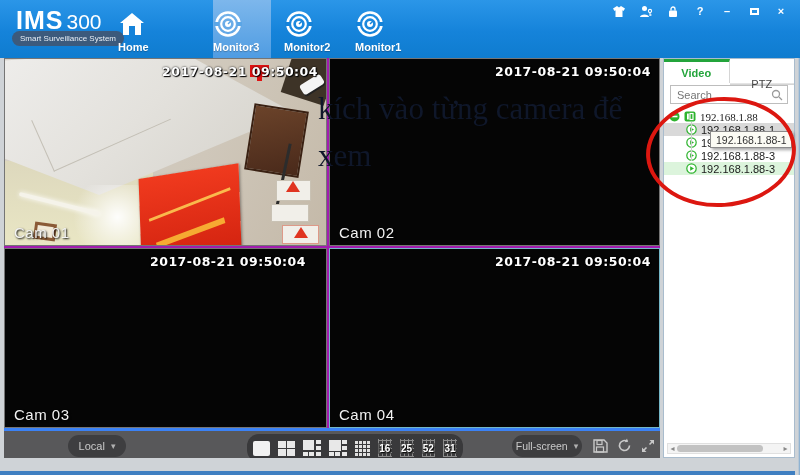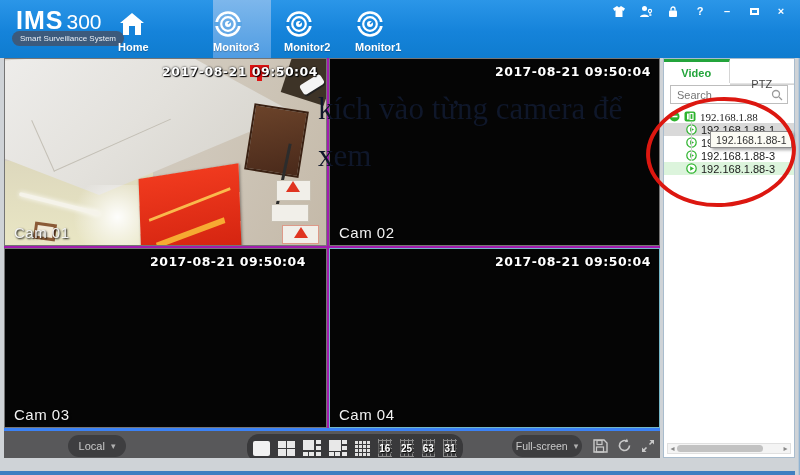--- a/index.html
+++ b/index.html
@@ -309,21 +309,21 @@
               <span></span>
             </span>
           </span>
         <span class="lb-btn lb-num">
             <span>16</span>
           </span>
         <span class="lb-btn lb-num">
             <span>25</span>
           </span>
         <span class="lb-btn lb-num">
-            <span>63</span>
+            <span>52</span>
           </span>
         <span class="lb-btn lb-num">
             <span>31</span>
           </span>
       </div>
 
       <div class="pill pill-fullscreen">
         <span>Full-screen</span>
         <span class="caret">▾</span>
       </div>

